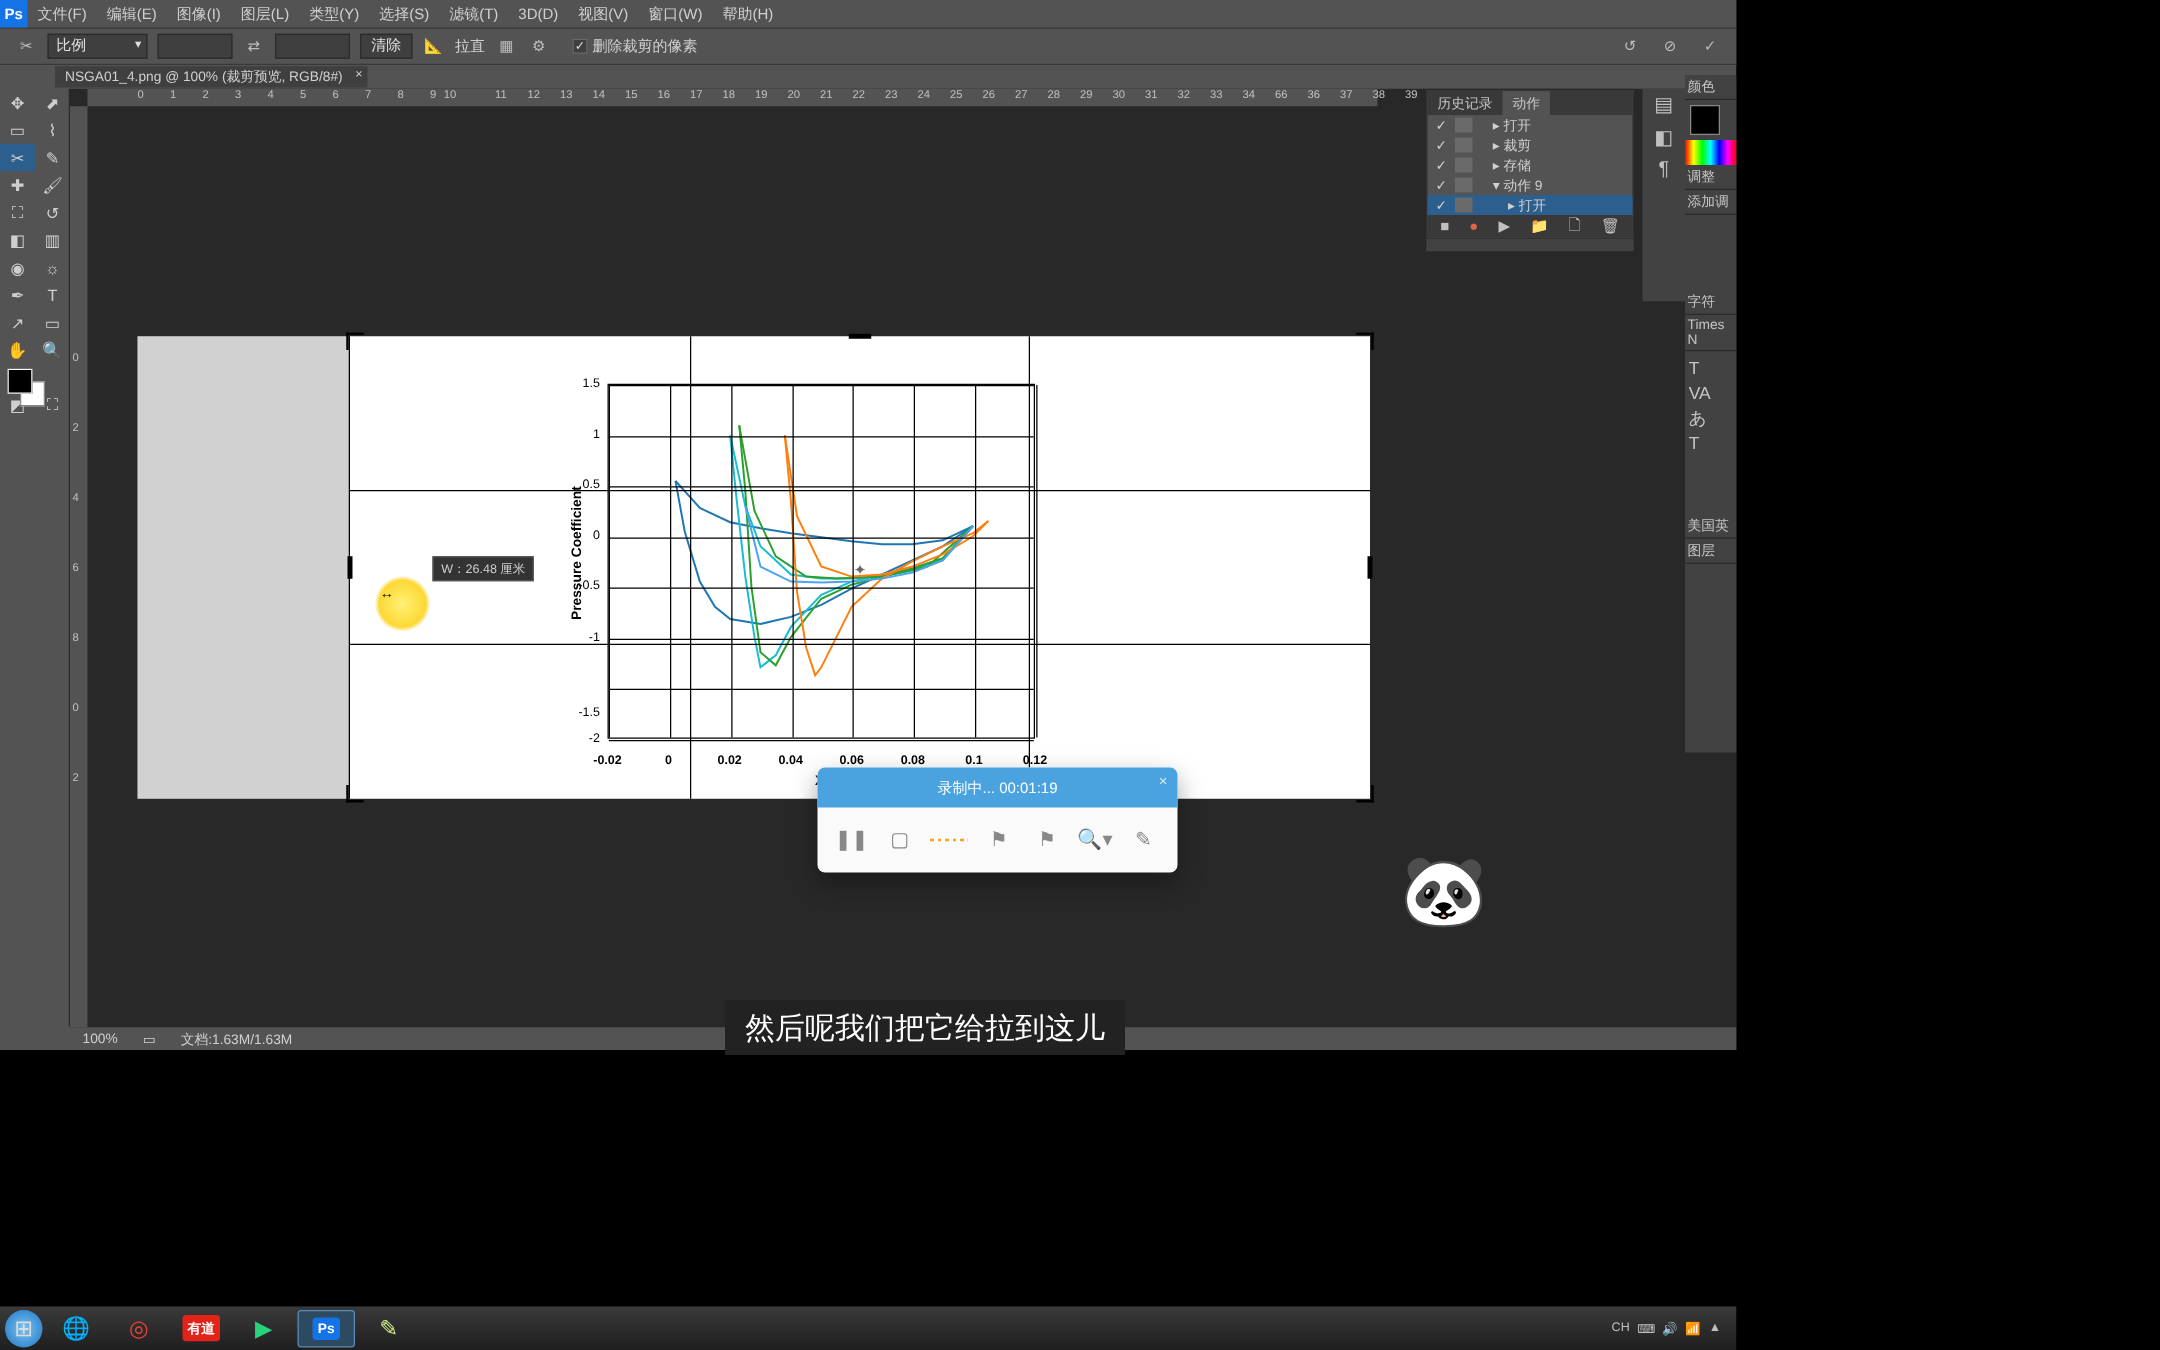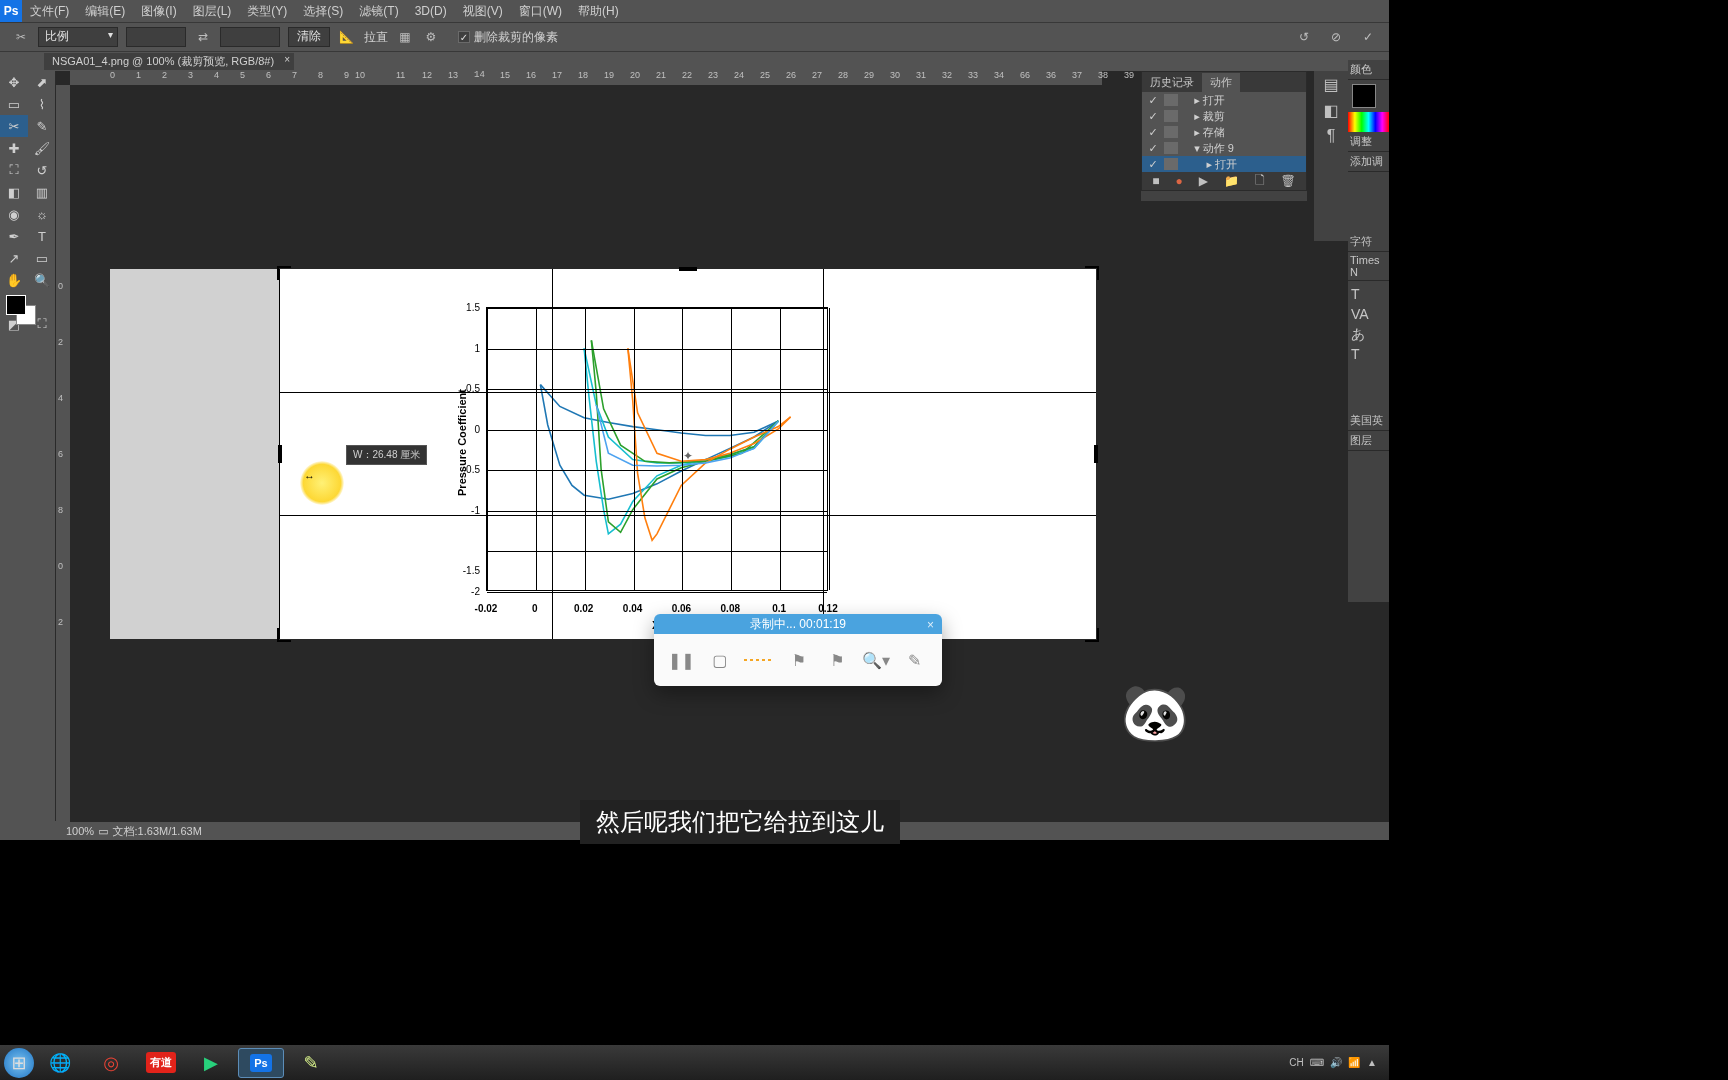--- a/index.html
+++ b/index.html
@@ -70,40 +70,40 @@
 .tick-y{position:absolute;right:348px;font-size:10px;color:#000;transform:translateY(-50%);}
 .axis-x{position:absolute;font-size:11px;font-weight:bold;}
 .axis-y{position:absolute;font-size:11px;font-weight:bold;writing-mode:vertical-rl;transform:rotate(180deg);}
 
 
 .drag-ind { position:absolute; left:244px; top:390px; width:44px; height:44px; background:radial-gradient(circle,#fff176 0%,#fdd835 60%,rgba(253,216,53,0) 72%); border-radius:50%; pointer-events:none; }
 .drag-tip { position:absolute; left:290px; top:374px; background:#333; color:#d0d0d0; font-size:10px; padding:2px 6px; border:1px solid #555; }
 .drag-cursor { position:absolute; left:248px; top:398px; font-size:11px; color:#000; font-weight:bold; }
 
 
-.status-bar { position:absolute; left:56px; right:0; bottom:0; height:18px; background:#535353; color:#d0d0d0; font-size:11px; display:flex; align-items:center; padding-left:10px; gap:4px; }
+.status-bar { position:absolute; left:56px; right:0; bottom:0; height:18px; background:#535353; color:#d0d0d0; font-size:11px; display:flex; align-items:center; padding-left:10px; gap:20px; }
 
 
 .right-panels { position:absolute; right:0; top:71px; width:287px; height:750px; background:#424242; }
 .panel{background:#535353;border:1px solid #2a2a2a;margin-bottom:2px;}
 .panel-tabs{height:20px;display:flex;background:#393939;color:#c6c6c6;font-size:11px;align-items:center;}
 .panel-tab{padding:2px 8px;background:#535353;}
 .panel-tab.dim{background:#393939;}
 .action-row{height:16px;display:flex;align-items:center;color:#d0d0d0;font-size:11px;padding:0 4px;gap:4px;}
 .action-row.selected{background:#2c5f8d;}
 .action-row .chk{width:14px;text-align:center;}
 .action-row .box1{width:14px;height:12px;background:#6a6a6a;}
 .action-footer{height:18px;background:#393939;display:flex;align-items:center;justify-content:center;gap:16px;color:#c0c0c0;font-size:12px;}
 
 
 .subtitle { position:absolute; left:580px; top:800px; background:#222; color:#fff; font-size:24px; padding:6px 16px; }
 
 
 .recorder{position:absolute;left:654px;top:614px;width:288px;background:#fafafa;border-radius:6px;box-shadow:0 8px 20px rgba(0,0,0,.35);}
-.recorder-head{height:20px;background:#4aa3df;border-radius:6px 6px 0 0;color:#fff;font-size:12px;display:flex;align-items:center;justify-content:center;position:relative;}
+.recorder-head{height:32px;background:#4aa3df;border-radius:6px 6px 0 0;color:#fff;font-size:12px;display:flex;align-items:center;justify-content:center;position:relative;}
 .recorder-head .rec-close{position:absolute;right:8px;top:4px;color:rgba(255,255,255,.8);}
 .recorder-body{height:52px;display:flex;align-items:center;justify-content:space-around;padding:0 8px;}
 .rec-btn{width:28px;height:28px;display:flex;align-items:center;justify-content:center;color:#888;font-size:16px;}
 .rec-divider{width:30px;height:2px;}
 .rec-divider span{display:block;height:2px;background:repeating-linear-gradient(90deg,#f5a623 0 3px,transparent 3px 6px);}
 
 
 .mascot{position:absolute;left:1120px;top:680px;font-size:56px;}
 
 
@@ -208,21 +208,21 @@
         <span class="tick-label" style="left: 144px;">4</span>
         <span class="tick-label" style="left: 170px;">5</span>
         <span class="tick-label" style="left: 196px;">6</span>
         <span class="tick-label" style="left: 222px;">7</span>
         <span class="tick-label" style="left: 248px;">8</span>
         <span class="tick-label" style="left: 274px;">9</span>
         <span class="tick-label" style="left: 285px;">10</span>
         <span class="tick-label" style="left: 326px;">11</span>
         <span class="tick-label" style="left: 352px;">12</span>
         <span class="tick-label" style="left: 378px;">13</span>
-        <span class="tick-label" style="left: 404px; font-family: Liberation Mono, monospace;">14</span>
+        <span class="tick-label" style="left: 404px;">14</span>
         <span class="tick-label" style="left: 430px;">15</span>
         <span class="tick-label" style="left: 456px;">16</span>
         <span class="tick-label" style="left: 482px;">17</span>
         <span class="tick-label" style="left: 508px;">18</span>
         <span class="tick-label" style="left: 534px;">19</span>
         <span class="tick-label" style="left: 560px;">20</span>
         <span class="tick-label" style="left: 586px;">21</span>
         <span class="tick-label" style="left: 612px;">22</span>
         <span class="tick-label" style="left: 638px;">23</span>
         <span class="tick-label" style="left: 664px;">24</span>

